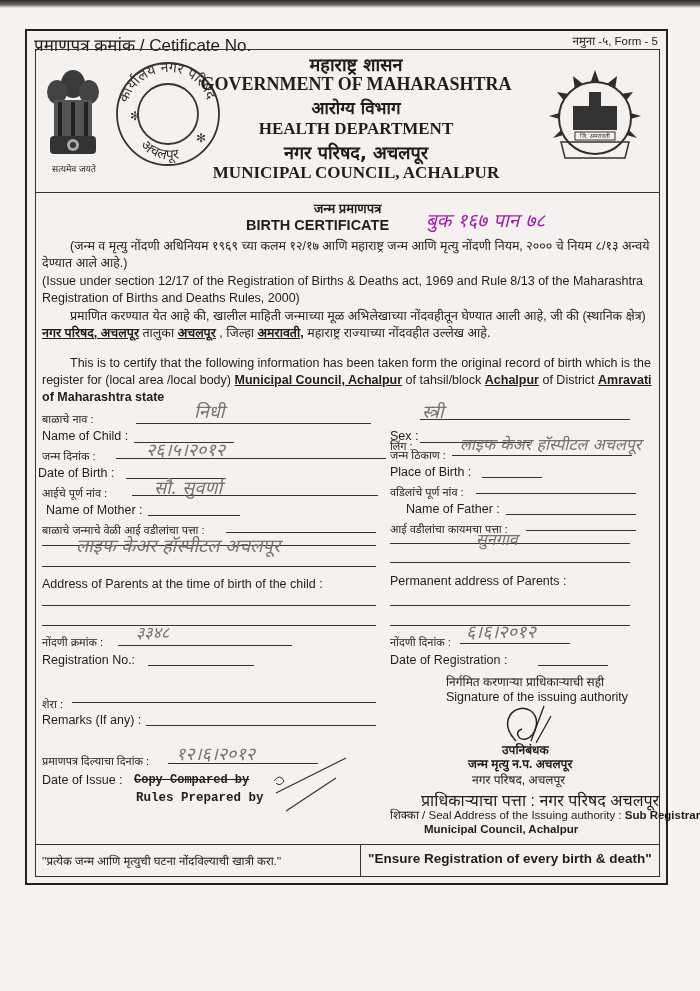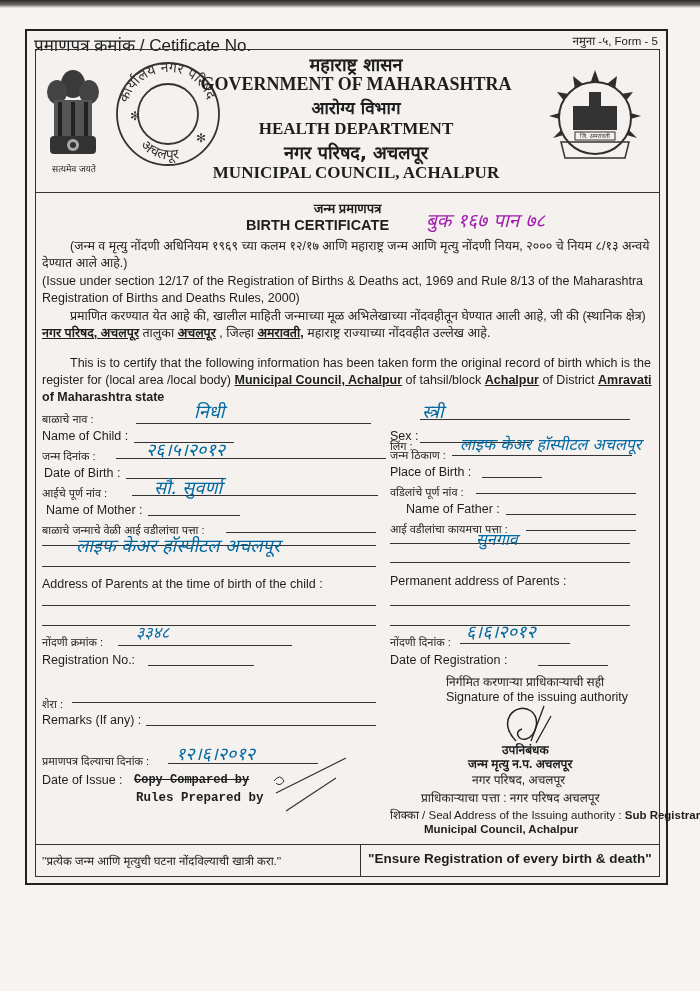--- a/index.html
+++ b/index.html
@@ -50,21 +50,21 @@
     .para { position: absolute; left: 6px; right: 6px; font-size: 12.5px; line-height: 17px; }
     .p1 { top: 45px; text-indent: 28px; }
     .p2 { top: 80px; }
     .p3 { top: 115px; text-indent: 28px; }
     .p4 { top: 162px; text-indent: 28px; }
     u, .ul { text-decoration: underline; font-weight: bold; }
 
     .field-label { position: absolute; font-size: 12.5px; white-space: nowrap; }
     .mr-label { font-size: 11px; }
     .line { position: absolute; height: 0; border-bottom: 1.2px solid #333; }
-    .hval { position: absolute; font-family: "DejaVu Serif", serif; font-style: italic; font-size: 18px; color: #0369a1; white-space: nowrap; }
+    .hval { position: absolute; font-family: "DejaVu Serif", serif; font-style: italic; font-size: 18px; color: #737373; white-space: nowrap; }
 
     .footer {
       position: absolute; left: 0; right: 0; bottom: 0; height: 32px;
       border-top: 1.5px solid #333;
     }
     .footer-divider { position: absolute; left: 324px; top: 0; bottom: 0; border-left: 1.5px solid #333; }
     .footer-left { position: absolute; left: 6px; top: 8px; font-size: 11.5px; }
     .footer-right { position: absolute; left: 332px; top: 6px; font-size: 13.5px; font-weight: bold; }
     .strike { text-decoration: line-through; font-weight: bold; font-family: "Liberation Mono", monospace; }
   </style>
@@ -161,21 +161,21 @@
 
       <span class="field-label mr-label" style="left:6px; top:218px;">बाळाचे नाव :</span>
       <div class="line" style="left:100px; width:235px; top:230px;"></div>
       <span class="hval" style="left:158px; top:206px;">निधी</span>
       <span class="field-label" style="left:6px; top:236px;">Name of Child :</span>
       <div class="line" style="left:98px; width:100px; top:249px;"></div>
 
       <span class="field-label mr-label" style="left:6px; top:255px;">जन्म दिनांक :</span>
       <div class="line" style="left:80px; width:270px; top:265px;"></div>
       <span class="hval" style="left:110px; top:244px;">२६।५।२०१२</span>
-      <span class="field-label" style="left:8px; top:273px;">Date of Birth :</span>
+      <span class="field-label" style="left:2px; top:273px;">Date of Birth :</span>
       <div class="line" style="left:90px; width:100px; top:285px;"></div>
 
       <span class="field-label mr-label" style="left:6px; top:292px;">आईचे पूर्ण नांव :</span>
       <div class="line" style="left:96px; width:246px; top:302px;"></div>
       <span class="hval" style="left:118px; top:282px;">सौ. सुवर्णा</span>
       <span class="field-label" style="left:10px; top:310px;">Name of Mother :</span>
       <div class="line" style="left:112px; width:92px; top:322px;"></div>
 
       <span class="field-label mr-label" style="left:6px; top:329px;">बाळाचे जन्माचे वेळी आई वडीलांचा पत्ता :</span>
       <div class="line" style="left:190px; width:150px; top:339px;"></div>
@@ -243,21 +243,21 @@
 
       <span class="field-label" style="left:410px; top:480px; font-size:12px;">निर्गमित करणाऱ्या प्राधिकाऱ्याची सही</span>
       <span class="field-label" style="left:410px; top:497px;">Signature of the issuing authority</span>
       <svg style="position:absolute; left:460px; top:508px; width:70px; height:50px;" viewBox="0 0 70 50">
         <path d="M20,40 C0,20 20,0 35,10 C45,18 40,35 30,38 C22,40 18,30 26,28" stroke="#222" stroke-width="1.5" fill="none"></path>
         <path d="M35,40 L48,5 M40,42 L55,15" stroke="#222" stroke-width="1.3" fill="none"></path>
       </svg>
       <span class="field-label" style="left:466px; top:548px; font-weight:bold; font-size:12px;">उपनिबंधक</span>
       <span class="field-label" style="left:432px; top:562px; font-weight:bold; font-size:12px;">जन्म मृत्यु न.प. अचलपूर</span>
       <span class="field-label" style="left:436px; top:578px; font-size:12px;">नगर परिषद, अचलपूर</span>
-      <span class="field-label" style="left:385px; top:596px; font-size:12px;">प्राधिकाऱ्याचा पत्ता : नगर परिषद अचलपूर</span>
+      <span class="field-label" style="left:385px; top:596px; font-size:16px;">प्राधिकाऱ्याचा पत्ता : नगर परिषद अचलपूर</span>
       <span class="field-label" style="left:354px; top:614px; font-size:11.5px;">
         <span>शिक्का / Seal Address of the Issuing authority :</span>
         <b>Sub Registrar</b>
       </span>
       <span class="field-label" style="left:388px; top:630px; font-weight:bold; font-size:11.5px;">Municipal Council, Achalpur</span>
     </div>
 
     <div class="footer">
       <span class="footer-left">''प्रत्येक जन्म आणि मृत्युची घटना नोंदविल्याची खात्री करा.''</span>
       <div class="footer-divider"></div>

